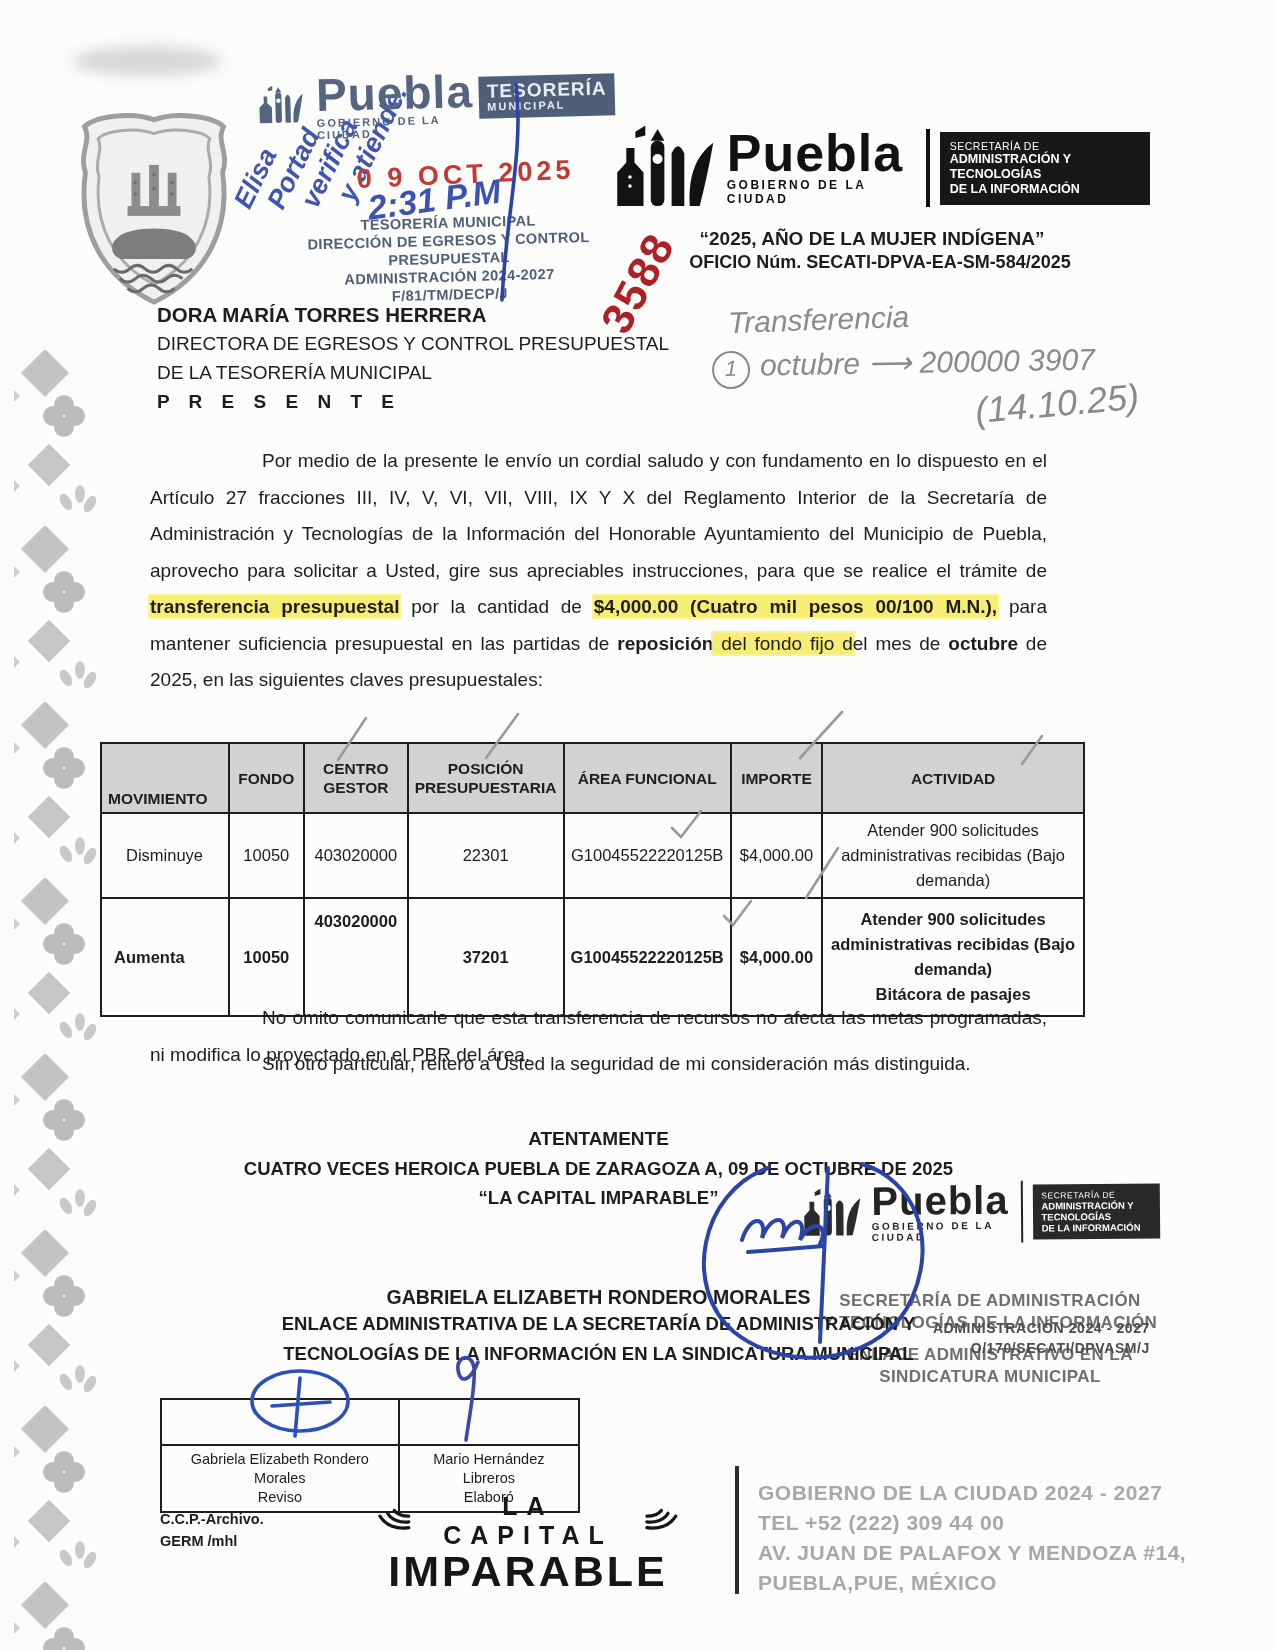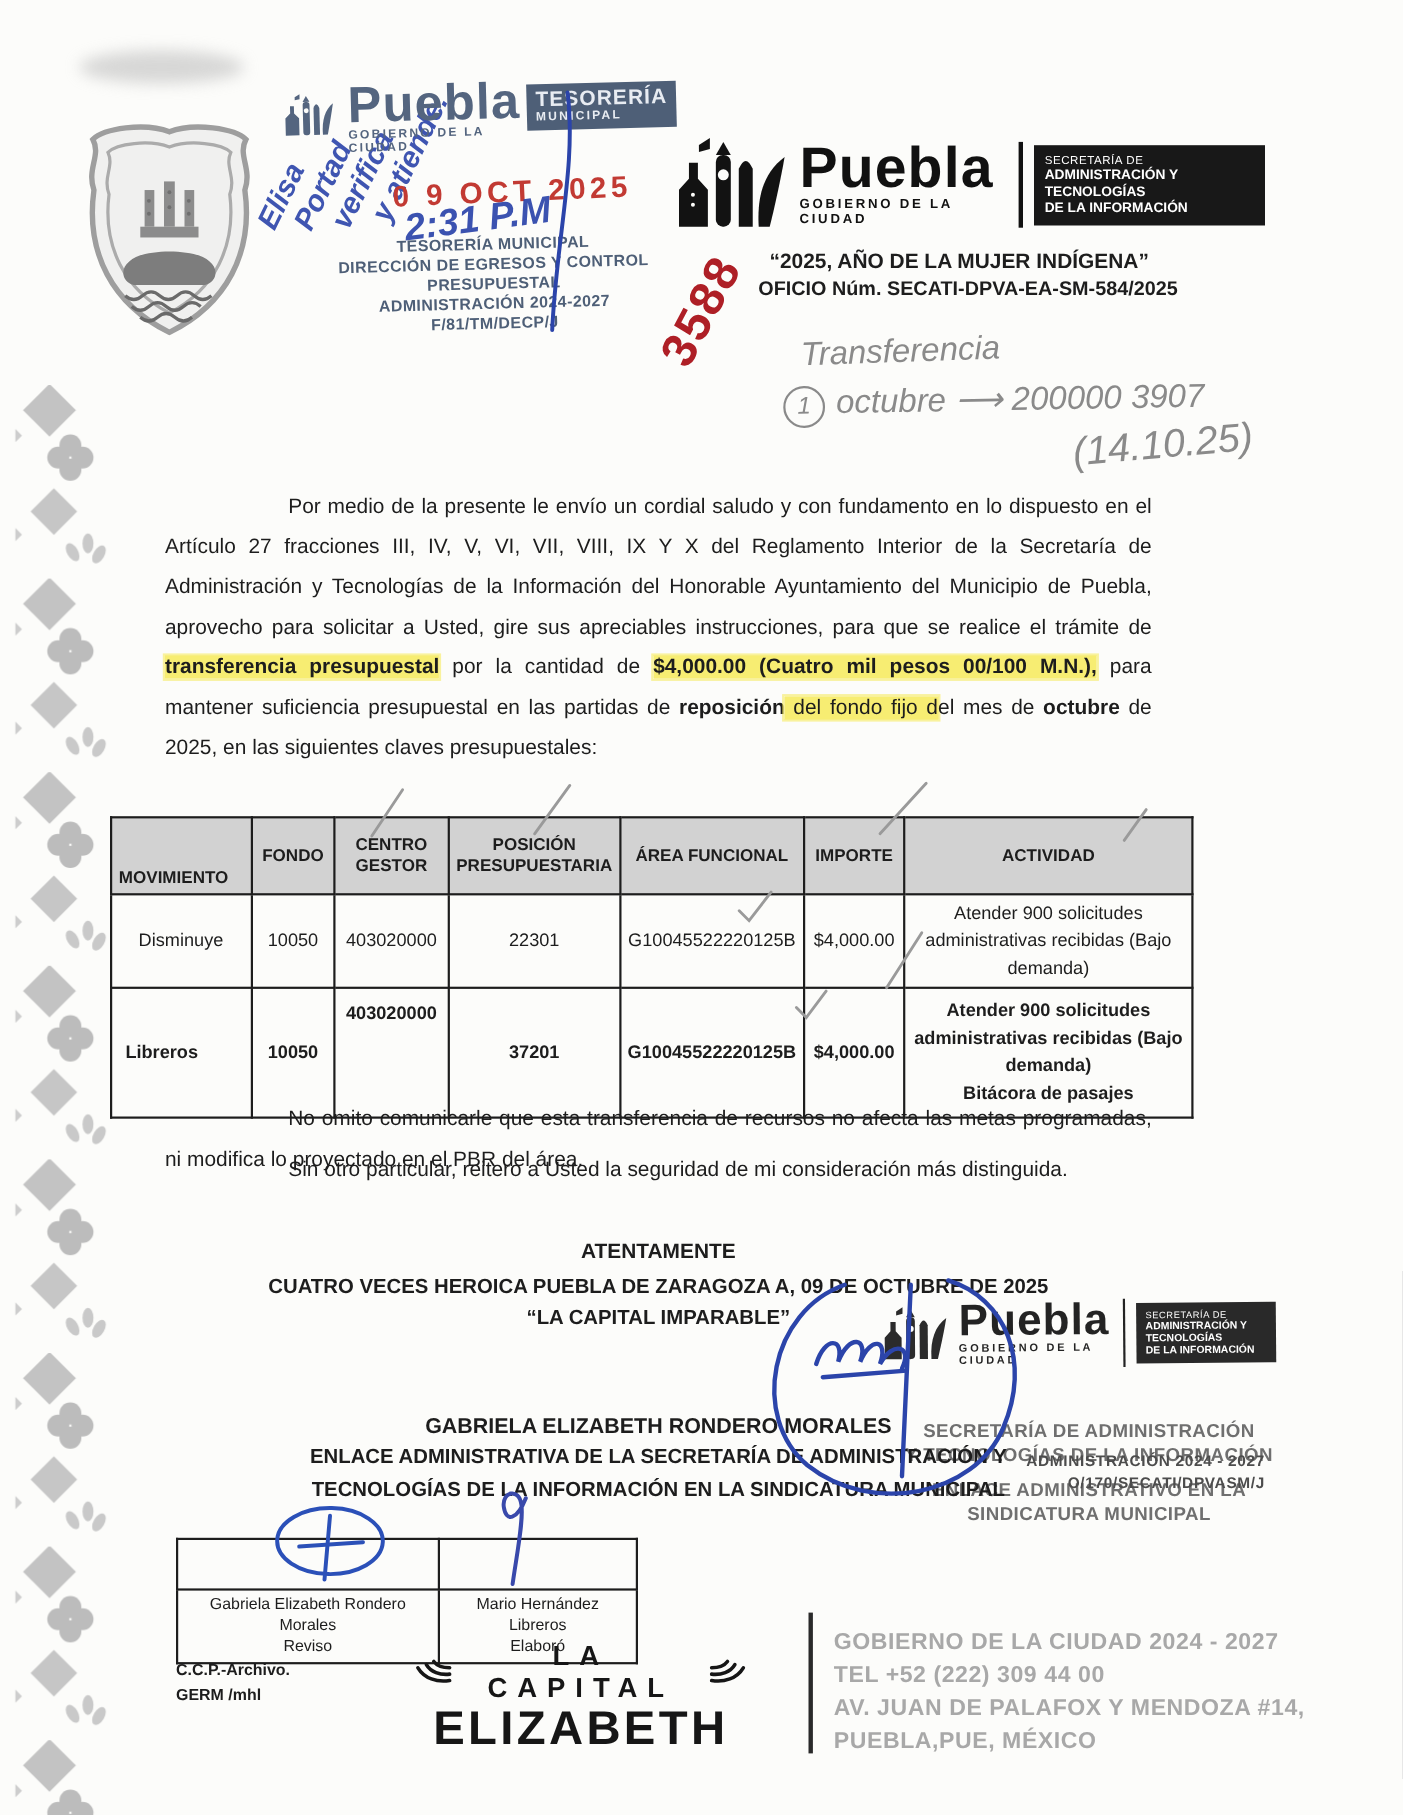--- a/index.html
+++ b/index.html
@@ -223,20 +223,26 @@
       <div class="hdr-box">
         <div class="s1">SECRETARÍA DE</div>
         <div class="s2">ADMINISTRACIÓN Y TECNOLOGÍAS</div>
         <div class="s2">DE LA INFORMACIÓN</div>
       </div>
     </div>
   </div>
   <div class="abs legend">“2025, AÑO DE LA MUJER INDÍGENA”</div>
   <div class="abs oficio">OFICIO Núm. SECATI-DPVA-EA-SM-584/2025</div>
 
+  <div class="abs addr">
+    <div class="nm">DORA MARÍA TORRES HERRERA</div>
+    <div>DIRECTORA DE EGRESOS Y CONTROL PRESUPUESTAL</div>
+    <div>DE LA TESORERÍA MUNICIPAL</div>
+    <div class="pres">P R E S E N T E</div>
+  </div>
 
   <div class="abs pencil pn1">Transferencia</div>
   <div class="abs pencil pn2">
     <span class="circ">1</span><span>octubre ⟶ 200000 3907</span>
   </div>
   <div class="abs pencil pn3">(14.10.25)</div>
 
   <div class="abs para p1">
     <span>Por medio de la presente le envío un cordial saludo y con fundamento en lo dispuesto en el Artículo 27 fracciones III, IV, V, VI, VII, VIII, IX Y X  del Reglamento Interior de la Secretaría de Administración y Tecnologías de la Información del Honorable Ayuntamiento del Municipio de Puebla, aprovecho para solicitar a Usted, gire sus apreciables instrucciones, para que se realice el trámite de </span><span class="b hl">transferencia presupuestal</span><span> por la cantidad de </span><span class="b hl">$4,000.00 (Cuatro mil pesos 00/100 M.N.),</span><span> para mantener suficiencia presupuestal en las partidas de </span><span class="b">reposición</span><span class="hl"> del fondo fijo d</span><span>el mes de </span><span class="b">octubre</span><span> de 2025, en las siguientes claves presupuestales:</span>
   </div>
@@ -264,21 +270,21 @@
     <tr class="r1">
       <td style="text-align:left;padding-left:24px;">Disminuye</td>
       <td>10050</td>
       <td>403020000</td>
       <td>22301</td>
       <td>G10045522220125B</td>
       <td>$4,000.00</td>
       <td>Atender 900 solicitudes administrativas recibidas (Bajo demanda)</td>
     </tr>
     <tr class="r2">
-      <td style="text-align:left;padding-left:12px;">Libreros</td>
+      <td style="text-align:left;padding-left:12px;">Aumenta</td>
       <td>10050</td>
       <td style="vertical-align:top;padding-top:10px;">403020000</td>
       <td>37201</td>
       <td>G10045522220125B</td>
       <td>$4,000.00</td>
       <td>
         <span>Atender 900 solicitudes administrativas recibidas (Bajo demanda)</span><br>
         <span>Bitácora de pasajes</span>
       </td>
     </tr>
@@ -370,21 +376,21 @@
       </svg>
       <span>LA CAPITAL</span>
       <svg width="34" height="26" viewBox="0 0 34 26">
         <g stroke="#161616" stroke-width="3.4" fill="none" stroke-linecap="round">
           <path d="M2,20 C14,22 26,18 32,8"></path>
             <path d="M2,14 C11,15 20,12 24,5"></path>
             <path d="M2,8 C8,8 14,6 17,2"></path>
         </g>
       </svg>
     </div>
-    <div class="l2">ELIZABETH</div>
+    <div class="l2">IMPARABLE</div>
   </div>
 
   <div class="abs fbar"></div>
   <div class="abs fright">
     <div>GOBIERNO DE LA CIUDAD 2024 - 2027</div>
     <div>TEL +52 (222) 309 44 00</div>
     <div>AV. JUAN DE PALAFOX Y MENDOZA #14,</div>
     <div>PUEBLA,PUE, MÉXICO</div>
   </div>
 

